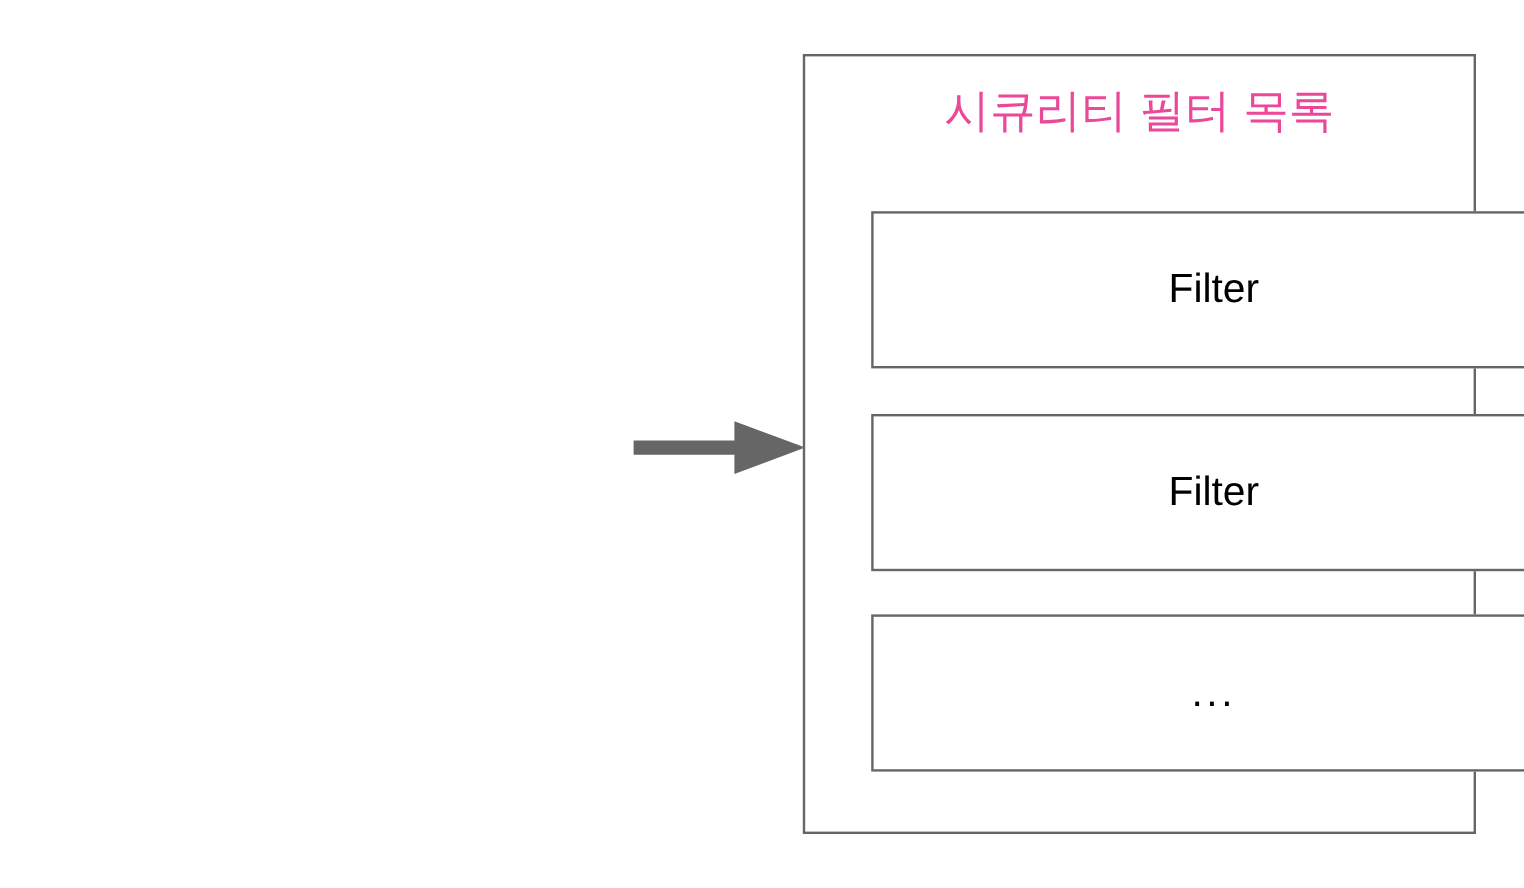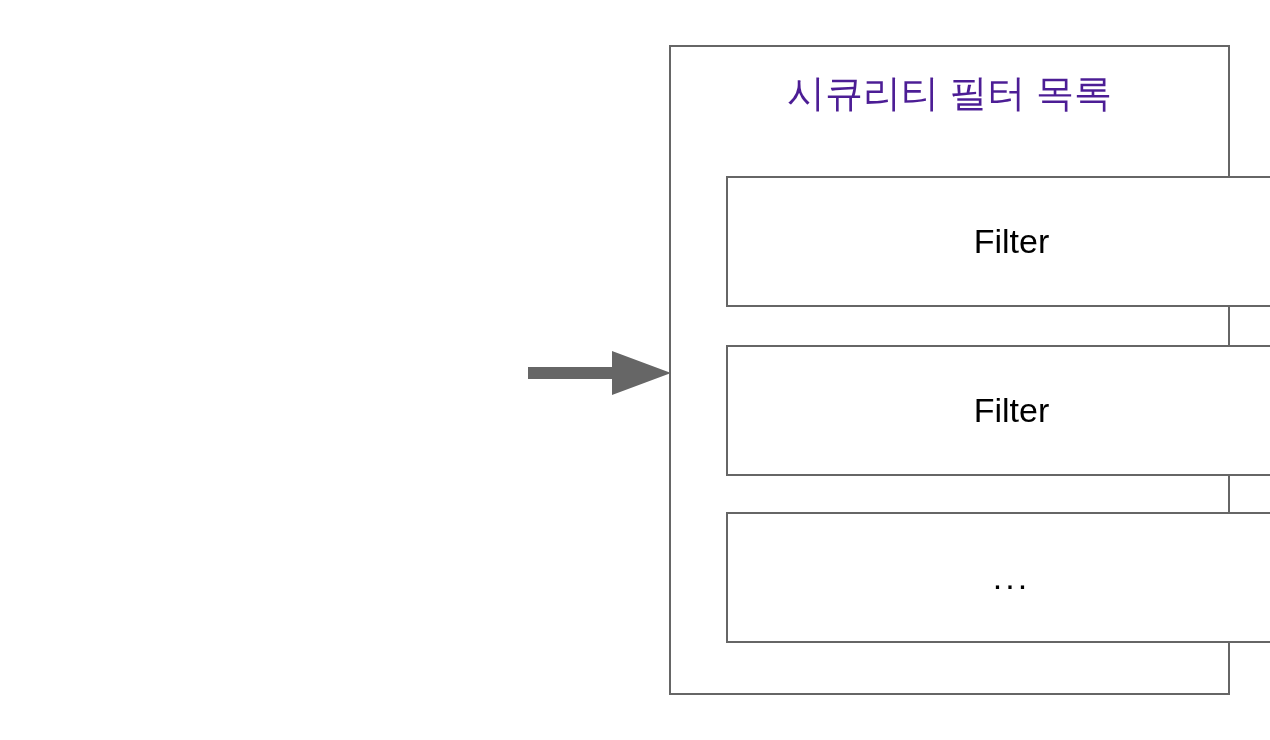--- a/index.html
+++ b/index.html
@@ -57,21 +57,21 @@
     height: 650px;
     background: #ffffff;
     border: 2px solid #666666;
   }
   #container-title {
     position: absolute;
     left: 0;
     top: 24px;
     width: 100%;
     text-align: center;
-    color: #4c1d95;
+    color: #ec4899;
     font-size: 38px;
     line-height: 1.2;
     white-space: nowrap;
   }
 
   
   .filter-box {
     position: absolute;
     left: 55px;       
     width: 571px;

